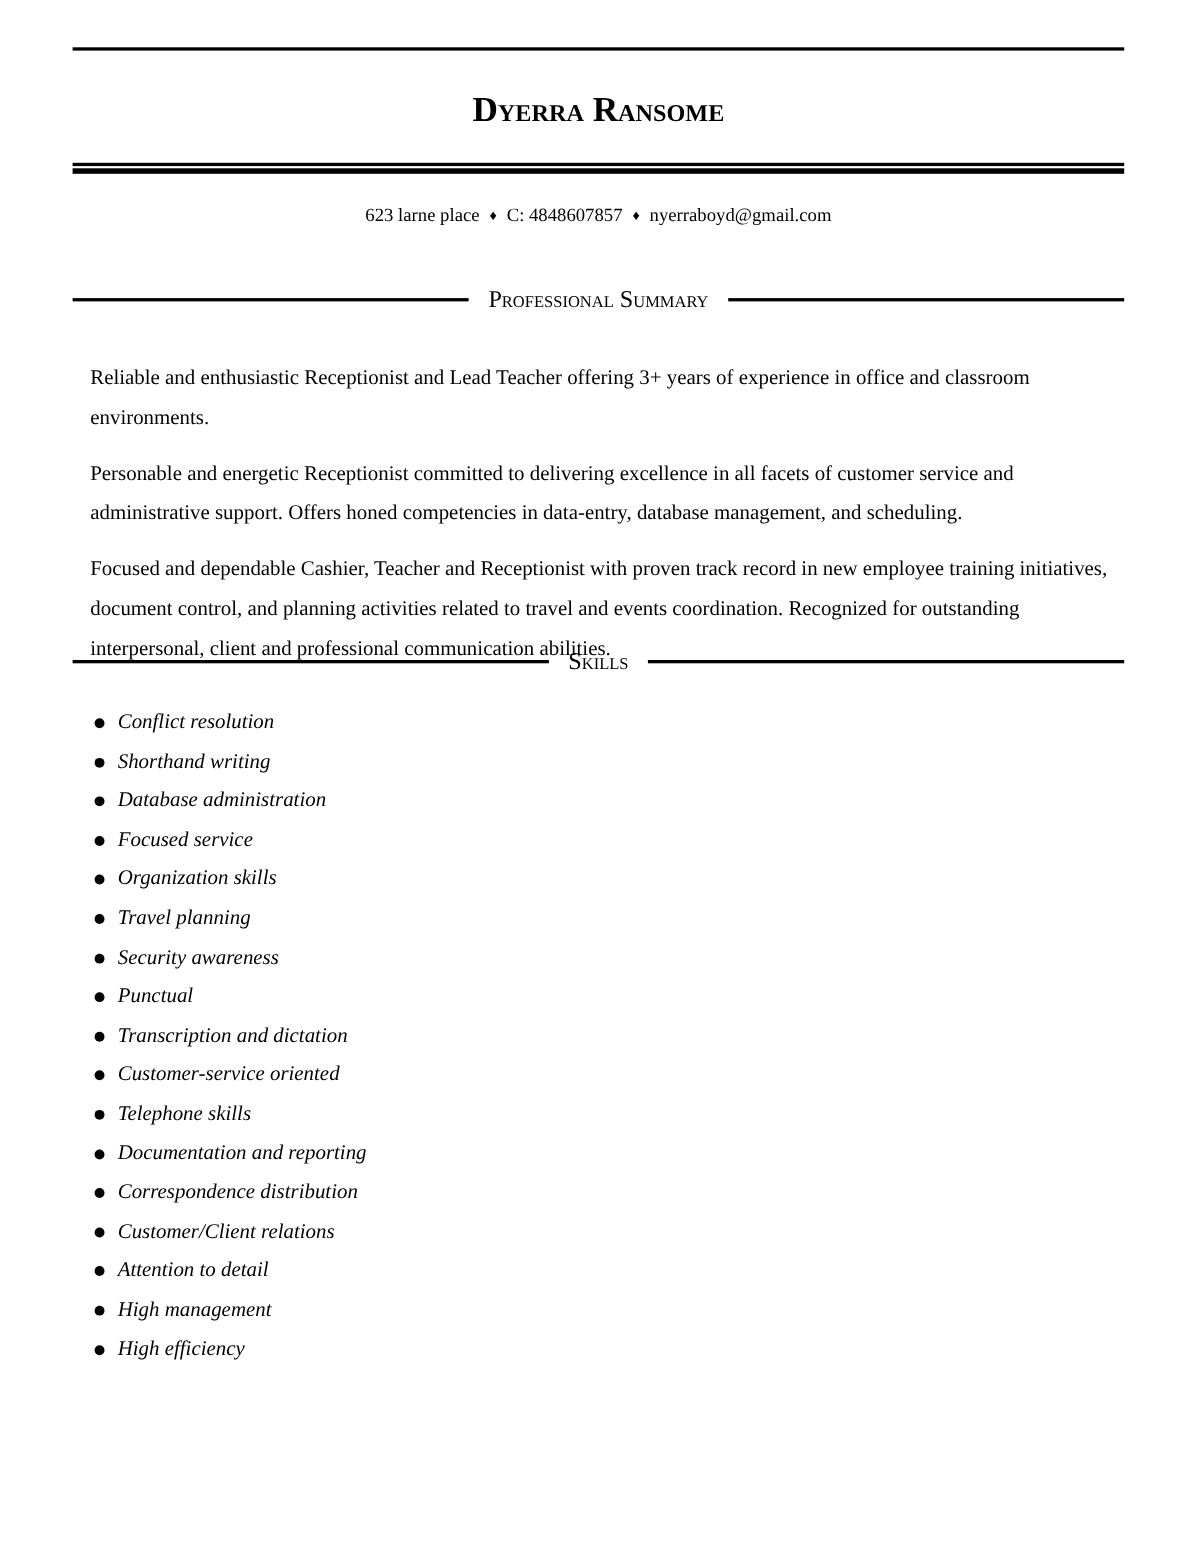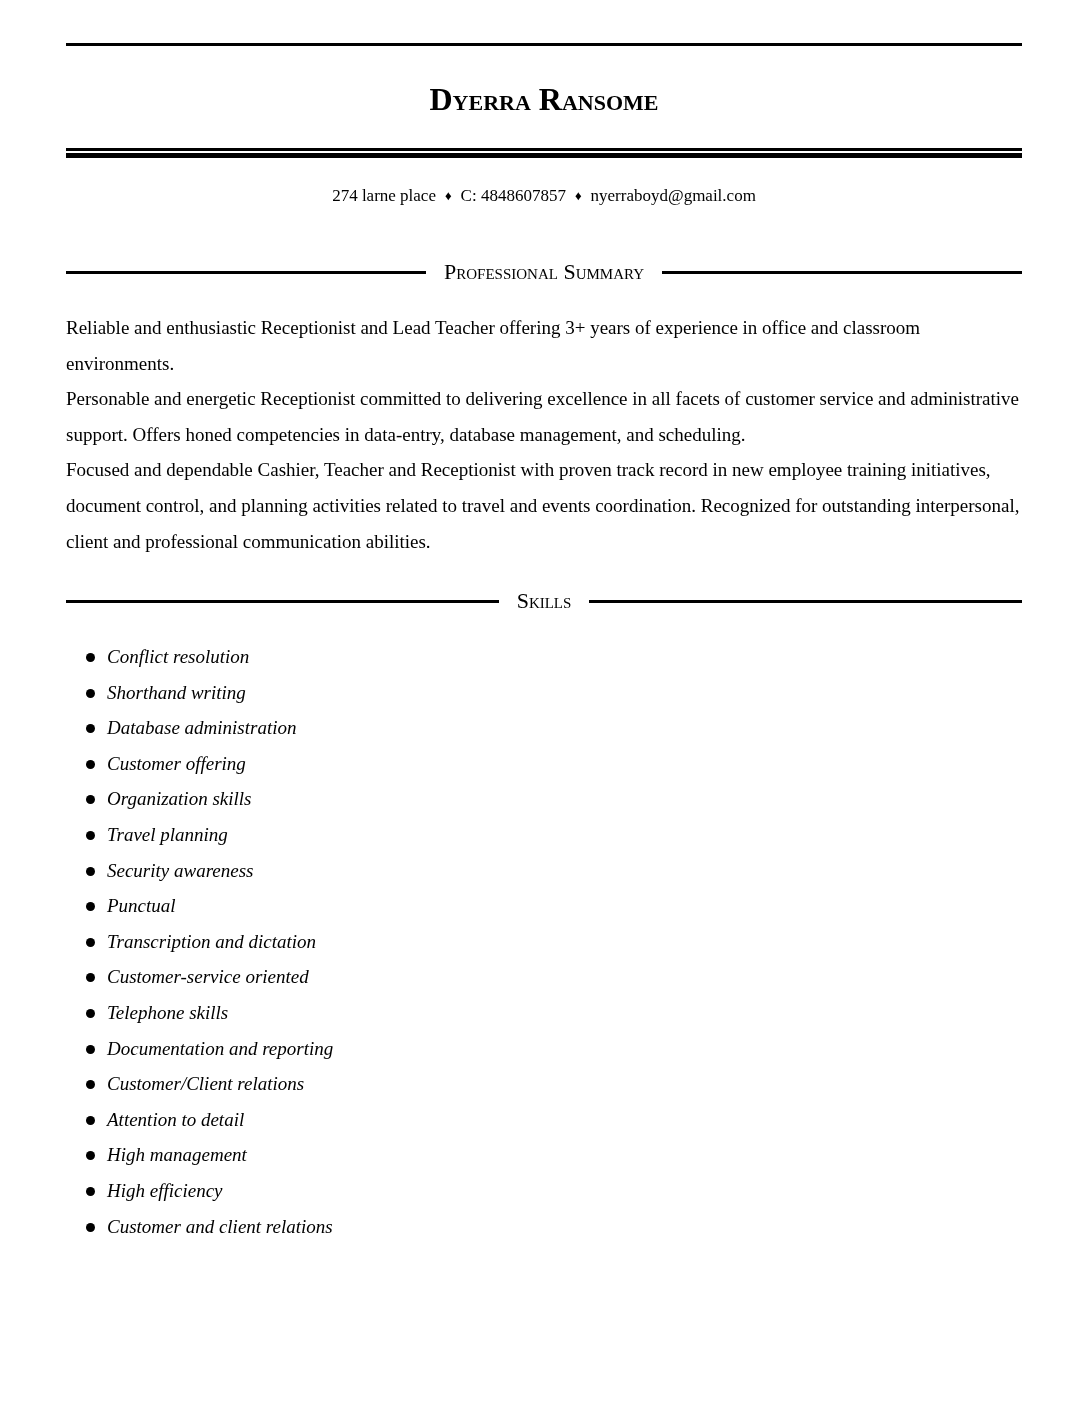--- a/index.html
+++ b/index.html
@@ -26,21 +26,21 @@
       display: flex; align-items: center;
     }
     .section-head .line { flex: 1; height: 3px; background: #000; }
     .section-head .title {
       padding: 0 18px; font-size: 22px; font-variant: small-caps; line-height: 30px;
     }
     .summary {
       position: absolute; left: 0; top: 310px; width: 960px;
       font-size: 19px; line-height: 35.6px;
     }
-    .summary p { margin: 0; }
+    .summary p { margin: 16px; }
     .skills {
       position: absolute; left: 0; top: 639px; margin: 0; padding: 0; list-style: none;
       font-size: 19px; line-height: 35.6px;
     }
     .skills li { position: relative; padding-left: 41px; white-space: nowrap; font-style: italic; }
     .skills li .bullet {
       position: absolute; left: 20px; top: 14px; width: 9px; height: 9px; border-radius: 50%; background: #000;
     }
   </style>
 </head>
@@ -48,21 +48,21 @@
 
 <div class="page">
   <div class="rule-top"></div>
 
   <div class="name">Dyerra Ransome</div>
 
   <div class="rule-double-thin"></div>
   <div class="rule-double-thick"></div>
 
   <div class="contact">
-    <span>274 larne place</span><span class="sep">♦</span><span>C: 4848607857</span><span class="sep">♦</span><span>nyerraboyd@gmail.com</span>
+    <span>623 larne place</span><span class="sep">♦</span><span>C: 4848607857</span><span class="sep">♦</span><span>nyerraboyd@gmail.com</span>
   </div>
 
   <div class="section-head" style="top:257px;">
     <div class="line"></div>
     <div class="title">Professional Summary</div>
     <div class="line"></div>
   </div>
 
   <div class="summary">
     <p>Reliable and enthusiastic  Receptionist and Lead Teacher offering 3+ years of experience in office and classroom environments.</p>
@@ -73,28 +73,28 @@
   <div class="section-head" style="top:586px;">
     <div class="line"></div>
     <div class="title">Skills</div>
     <div class="line"></div>
   </div>
 
   <ul class="skills">
     <li><span class="bullet"></span><span>Conflict resolution</span></li>
     <li><span class="bullet"></span><span>Shorthand writing</span></li>
     <li><span class="bullet"></span><span>Database administration</span></li>
-    <li><span class="bullet"></span><span>Customer offering</span></li>
+    <li><span class="bullet"></span><span>Focused service</span></li>
     <li><span class="bullet"></span><span>Organization skills</span></li>
     <li><span class="bullet"></span><span>Travel planning</span></li>
     <li><span class="bullet"></span><span>Security awareness</span></li>
     <li><span class="bullet"></span><span>Punctual</span></li>
     <li><span class="bullet"></span><span>Transcription and dictation</span></li>
     <li><span class="bullet"></span><span>Customer-service oriented</span></li>
     <li><span class="bullet"></span><span>Telephone skills</span></li>
     <li><span class="bullet"></span><span>Documentation and reporting</span></li>
+    <li><span class="bullet"></span><span>Correspondence distribution</span></li>
     <li><span class="bullet"></span><span>Customer/Client relations</span></li>
     <li><span class="bullet"></span><span>Attention to detail</span></li>
     <li><span class="bullet"></span><span>High management</span></li>
     <li><span class="bullet"></span><span>High efficiency</span></li>
-    <li><span class="bullet"></span><span>Customer and client relations</span></li>
   </ul>
 </div>
 
 </body></html>

